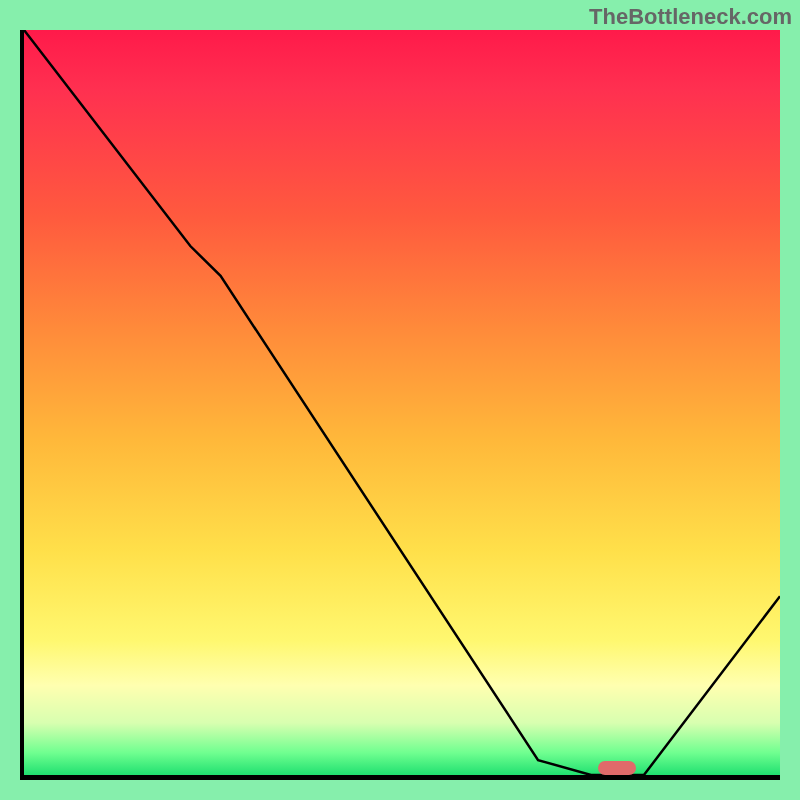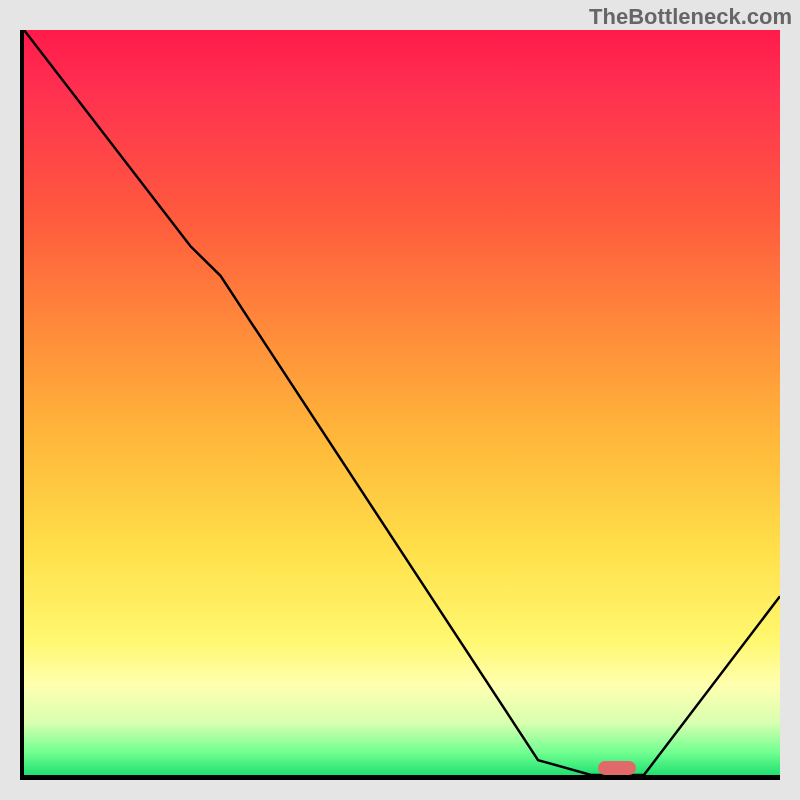--- a/index.html
+++ b/index.html
@@ -1,17 +1,17 @@
 <!DOCTYPE html>
 <html><head>
 <meta charset="utf-8">
 <style>
   * { margin: 0; padding: 0; box-sizing: border-box; }
   body { width: 800px; height: 800px; overflow: hidden; font-family: Arial, sans-serif; }
-  .container { position: relative; width: 800px; height: 800px; background: #e5e5e5; }
+  .container { position: relative; width: 800px; height: 800px; background: #86efac; }
   .watermark {
     position: absolute;
     top: 4px;
     right: 8px;
     font-size: 22px;
     font-weight: bold;
     color: #666666;
     font-family: Arial, sans-serif;
     z-index: 10;
   }

